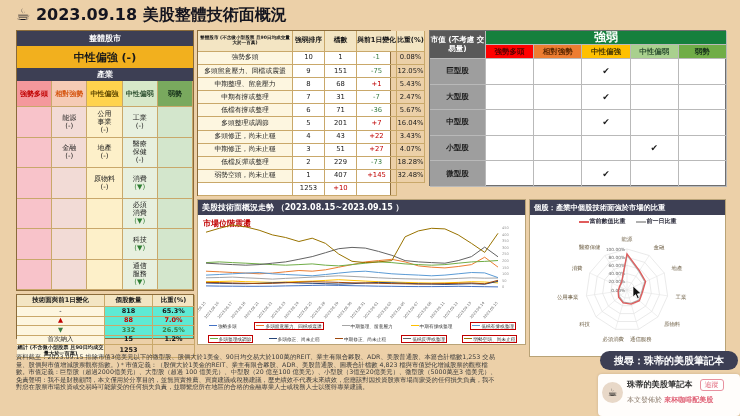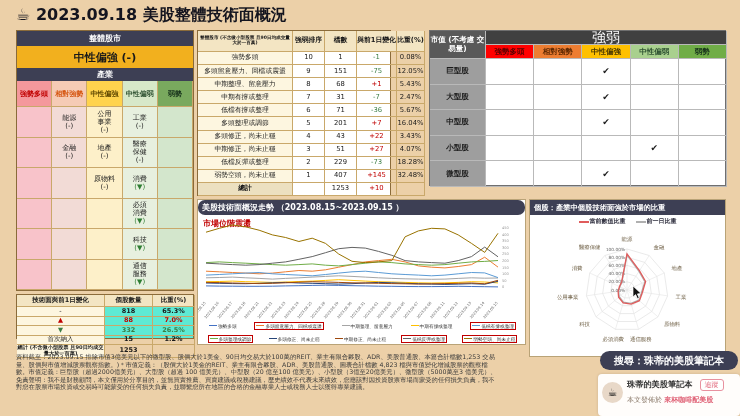--- a/index.html
+++ b/index.html
@@ -39,28 +39,28 @@
   .rt-head .rt-main { font-size:4.6px; padding:0 1px; }
   .rt-body-row { height:13.1px; }
   .rt-label { background:#fdf6e0; }
   .chg-pos { color:#c00000; } .chg-neg { color:#3a7d44; }
   .rt-total .rt-label { background:#ece0c0; font-weight:bold; }
 
   
   #cap-matrix { left:429px; top:30px; width:297px; height:156px; display:grid; grid-template-columns:56px repeat(5,48.2px); grid-template-rows:14px 14px repeat(5,25.6px); background:#fff; border:1px solid #6f6f6f; }
   #cap-matrix > div { border-right:1px solid #b9b9b9; border-bottom:1px solid #b9b9b9; display:flex; align-items:center; justify-content:center; text-align:center; }
   .cm-corner { grid-row:1/3; background:#595959; color:#fff; font-size:7.5px; font-weight:bold; line-height:1.15; }
-  .cm-group { grid-column:2/7; background:#404040; color:#fff; font-size:14px; font-weight:normal; }
+  .cm-group { grid-column:2/7; background:#15803d; color:#fff; font-size:12px; font-weight:bold; }
   .cm-colhead { font-size:7.5px; font-weight:bold; }
   .cm-rowlabel { background:#9e9e9e; font-size:7.5px; font-weight:bold; }
   .cm-cell { font-size:9px; }
 
   
   #chart-panel { left:197px; top:199px; width:329px; height:146px; background:#fff; border:1px solid #b9a377; }
-  #chart-title { height:15px; font-size:8px; padding-left:4px;border-radius:7px; }
+  #chart-title { height:15px; font-size:8px; padding-left:4px; }
   #chart-annotation { left:5px; top:18px; color:#c00000; font-size:8px; font-weight:bold; }
   #line-svg { position:absolute; left:0; top:15px; }
   #chart-legend { position:absolute; left:2px; top:119px; width:325px; }
   .lg-row { display:flex; justify-content:space-around; align-items:center; height:13px; }
   .lg-item { display:flex; align-items:center; font-size:4.7px; color:#333; white-space:nowrap; }
   .lg-item.boxed { border:1px solid #c00000; padding:0 1px; }
   .lg-dash { display:inline-block; width:8px; border-top:1.5px solid; margin-right:1px; }
 
   
   #radar-panel { left:529px; top:199px; width:197px; height:158px; background:#fff; border:1px solid #b9a377; }
@@ -272,21 +272,20 @@
       <div>18.28%</div>
     </div>
     <div class="rt-row rt-body-row">
       <div class="rt-label">弱勢空頭，尚未止穩</div>
       <div>1</div>
       <div>407</div>
       <div class="chg-pos">+145</div>
       <div>32.48%</div>
     </div>
     <div class="rt-row rt-body-row rt-total">
-      <div class="rt-label">總計</div>
       <div></div>
       <div>1253</div>
       <div class="chg-pos">+10</div>
       <div></div>
     </div>
   </div>
 
 <div id="cap-matrix" class="abs">
     <div class="cm-corner">市值 (不考慮 交易量)</div>
     <div class="cm-group">強弱</div>

